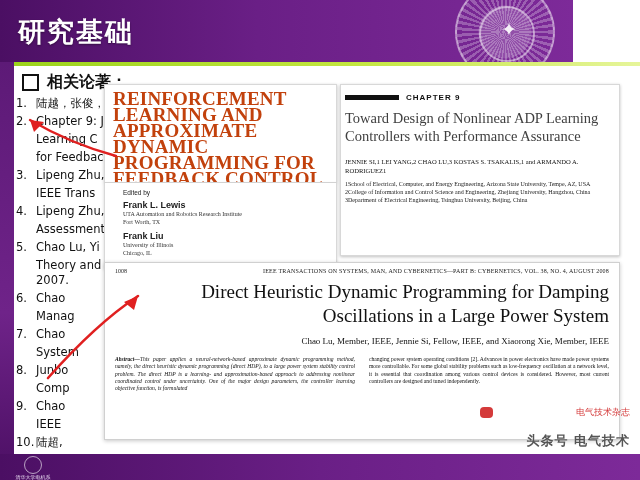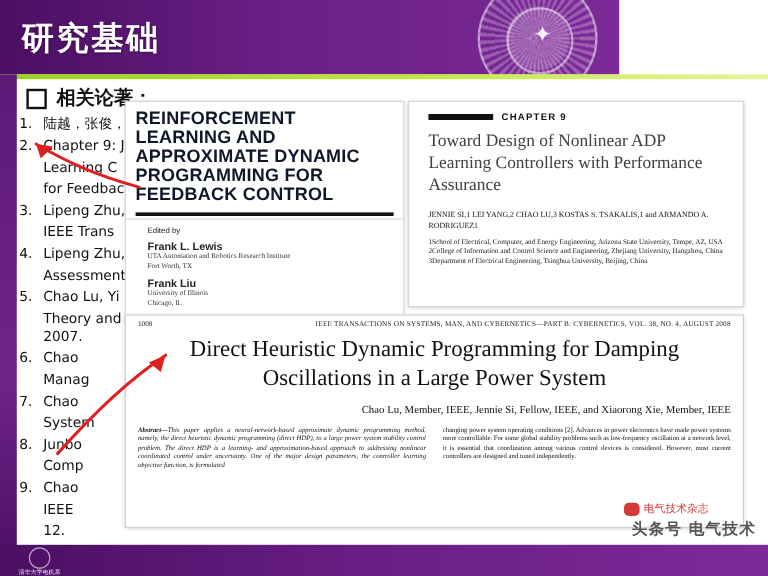--- a/index.html
+++ b/index.html
@@ -5,21 +5,21 @@
   html,body{margin:0;padding:0;}
   body{
     width:640px;height:480px;overflow:hidden;
     font-family:"Liberation Sans", sans-serif;
     background:#ffffff;
   }
   .slide{position:relative;width:640px;height:480px;overflow:hidden;background:#fff;}
 
   
   .header{
-    position:absolute;left:0;top:0;width:516px;height:62px;
+    position:absolute;left:0;top:0;width:573px;height:62px;
     background:#5d1a77;
     background:linear-gradient(90deg,#4b0f63 0%,#6a1f86 45%,#7d2a99 100%);
     overflow:hidden;
   }
   .header-title{
     position:absolute;left:18px;top:14px;
     color:#ffffff;font-size:27px;font-weight:bold;
     letter-spacing:2px;
     font-family:"DejaVu Sans","Liberation Sans",sans-serif;
     text-shadow:0 1px 2px rgba(0,0,0,.4);
@@ -90,42 +90,42 @@
   .reftxt{flex:1;}
 
   
   .paper-a{
     position:absolute;left:104px;top:84px;width:233px;height:99px;
     background:#ffffff;border:1px solid #d8d8d8;
     box-shadow:0 1px 3px rgba(0,0,0,.25);
     padding:6px 8px;box-sizing:border-box;overflow:hidden;
   }
   .paper-a .ttl{
-    font-family:Liberation Sans, sans-serif;
-    font-size:15px;font-weight:bold;line-height:16px;color:#0f172a;
+    font-family:Liberation Serif, serif;
+    font-size:19px;font-weight:bold;line-height:16px;color:#c2410c;
     letter-spacing:.2px;
   }
   .paper-a .rule{height:3px;background:#111;margin-top:6px;width:100%;}
 
   .paper-a2{
     position:absolute;left:104px;top:183px;width:233px;height:86px;
     background:#ffffff;border:1px solid #d8d8d8;border-top:none;
     box-shadow:0 1px 3px rgba(0,0,0,.18);
     padding:5px 18px;box-sizing:border-box;overflow:hidden;
     font-family:"Liberation Serif",serif;font-size:7px;line-height:9px;color:#222;
   }
   .paper-a2 .eb{font-family:"Liberation Sans",sans-serif;font-size:6.5px;margin-bottom:4px;}
   .paper-a2 .nm{font-weight:bold;font-family:"Liberation Sans",sans-serif;font-size:9px;}
   .paper-a2 .af{font-size:6px;line-height:8px;color:#333;margin-bottom:6px;}
 
   .paper-b{
     position:absolute;left:340px;top:84px;width:280px;height:172px;
     background:#ffffff;border:1px solid #d8d8d8;
     box-shadow:0 1px 3px rgba(0,0,0,.25);
-    padding:8px 16px;box-sizing:border-box;overflow:hidden;
+    padding:8px 4px;box-sizing:border-box;overflow:hidden;
   }
   .paper-b .chap{
     display:flex;align-items:center;gap:7px;margin-bottom:7px;
   }
   .paper-b .chap .bar{width:54px;height:5px;background:#111;}
   .paper-b .chap .lbl{font-size:8px;font-weight:bold;letter-spacing:1px;color:#111;
     font-family:"Liberation Sans",sans-serif;}
   .paper-b .ttl{
     font-family:"Liberation Serif",serif;font-size:14.5px;line-height:18px;color:#404040;
   }
@@ -143,21 +143,21 @@
     padding:5px 10px 6px 10px;box-sizing:border-box;overflow:hidden;
   }
   .paper-c .runhead{
     display:flex;justify-content:space-between;align-items:baseline;
     font-family:"Liberation Serif",serif;font-size:6px;color:#222;
     border-bottom:0;margin-bottom:6px;
   }
   .paper-c .runhead .l{font-size:6px;}
   .paper-c .runhead .r{font-size:6px;letter-spacing:.2px;}
   .paper-c .ttl{
-    text-align:center;font-family:"Liberation Serif",serif;
+    text-align:right;font-family:"Liberation Serif",serif;
     font-size:19px;line-height:24px;color:#111;
   }
   .paper-c .auth{
     text-align:right;font-family:"Liberation Serif",serif;
     font-size:9px;margin-top:8px;color:#111;
   }
   .paper-c .cols{
     display:flex;gap:14px;margin-top:10px;
   }
   .paper-c .col{
@@ -166,26 +166,26 @@
   }
   .paper-c .col .ab{font-style:italic;font-weight:bold;}
   .paper-c .col .abtxt{font-style:italic;}
 
   
   .wm-right{
     position:absolute;right:10px;bottom:30px;width:150px;
     text-align:right;color:#d23b3b;font-size:10px;
     font-family:"DejaVu Sans","Liberation Sans",sans-serif;
   }
-  .wm-right .r1{display:flex;align-items:center;justify-content:center;gap:4px;color:#d43a3a;font-size:9px;}
+  .wm-right .r1{display:flex;align-items:center;justify-content:space-between;gap:4px;color:#d43a3a;font-size:9px;}
   .wm-right .wechat{
     width:13px;height:11px;border-radius:4px;background:#d43a3a;display:inline-block;position:relative;
   }
   .wm-right .r2{
-    margin-top:1px;color:#555;font-size:13px;font-weight:bold;letter-spacing:1px;
+    margin-top:13px;color:#555;font-size:13px;font-weight:bold;letter-spacing:1px;
     text-shadow:0 0 1px rgba(255,255,255,.9);
   }
 
   
   .arrow{position:absolute;pointer-events:none;}
 
   .kaiti{font-family:"DejaVu Sans","Liberation Sans",sans-serif;}
 </style>
 </head>
 <body>
@@ -270,20 +270,24 @@
         <span class="refnum"></span>
         <span class="reftxt">Comp</span>
       </div>
     <div class="refitem">
         <span class="refnum">9.</span>
         <span class="reftxt">Chao</span>
       </div>
     <div class="refitem">
         <span class="refnum"></span>
         <span class="reftxt">IEEE</span>
+      </div>
+    <div class="refitem">
+        <span class="refnum">10.</span>
+        <span class="reftxt">陆超,</span>
       </div>
     <div class="refitem">
         <span class="refnum"></span>
         <span class="reftxt">12.</span>
       </div>
   </div>
 
   <div class="paper-a">
     <div class="ttl">REINFORCEMENT LEARNING AND APPROXIMATE DYNAMIC PROGRAMMING FOR FEEDBACK CONTROL</div>
     <div class="rule"></div>

